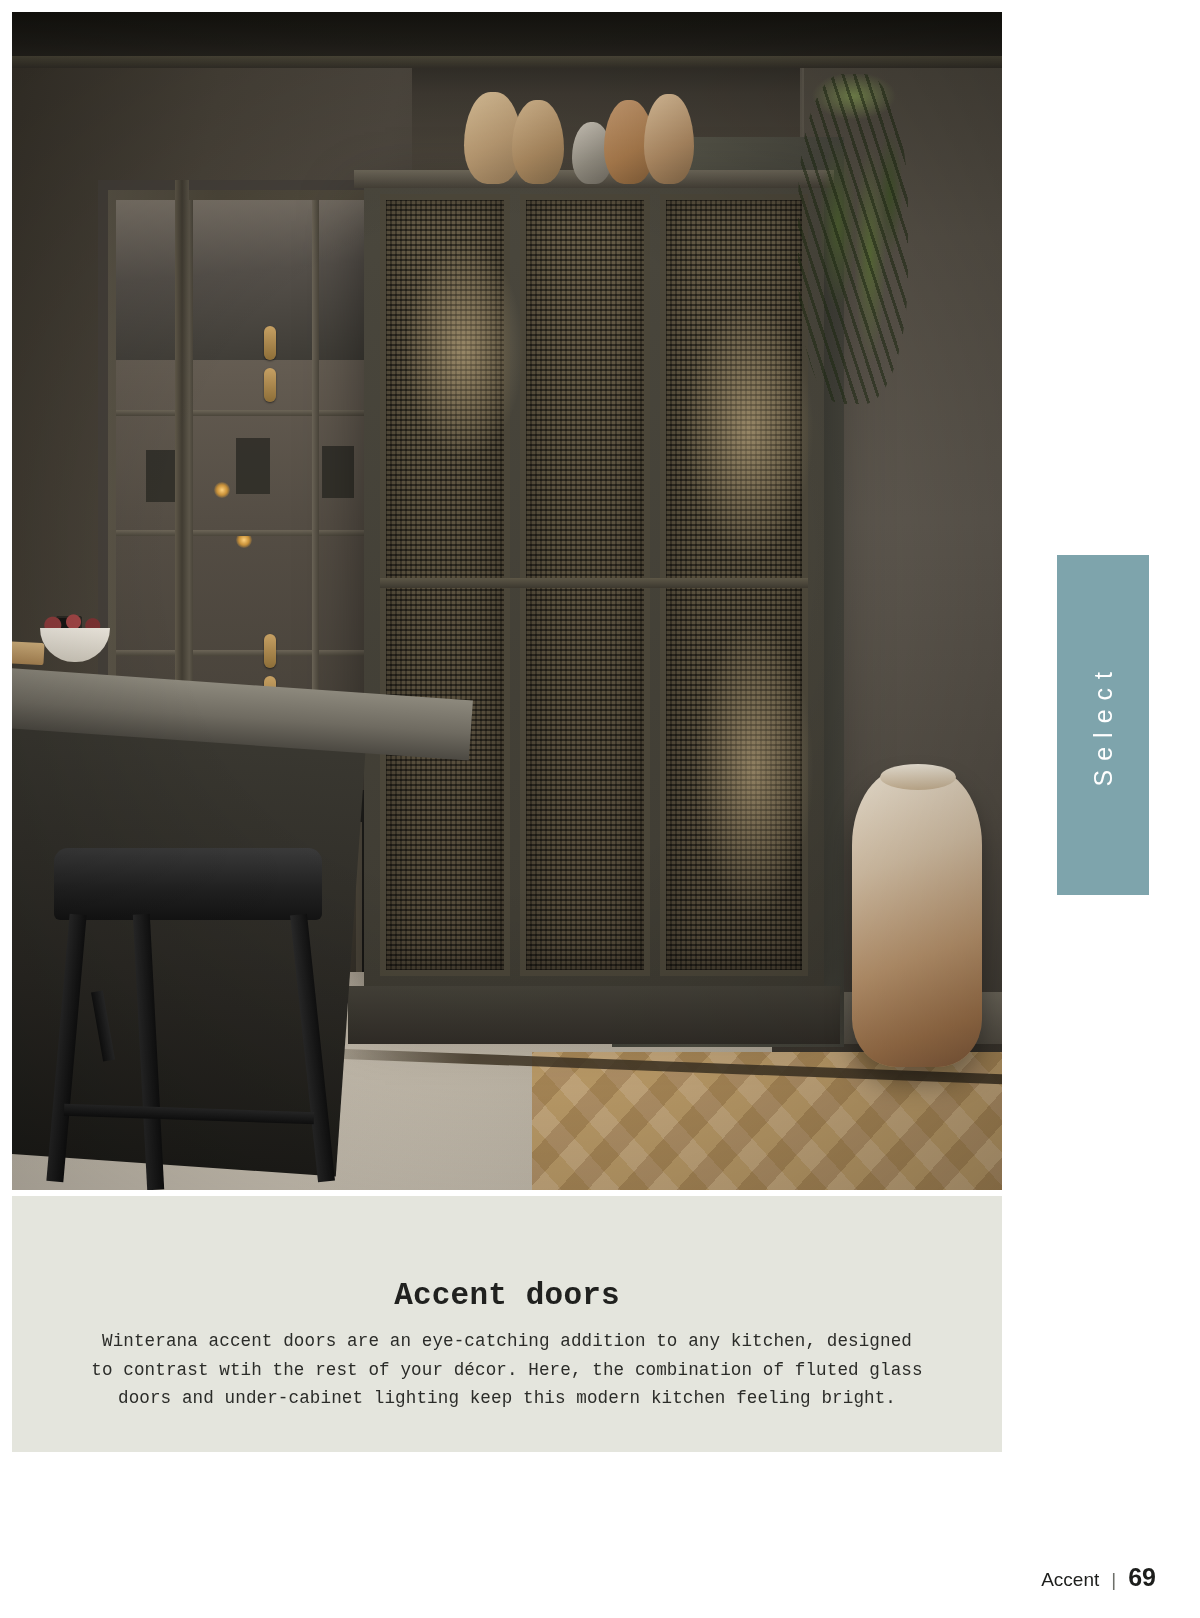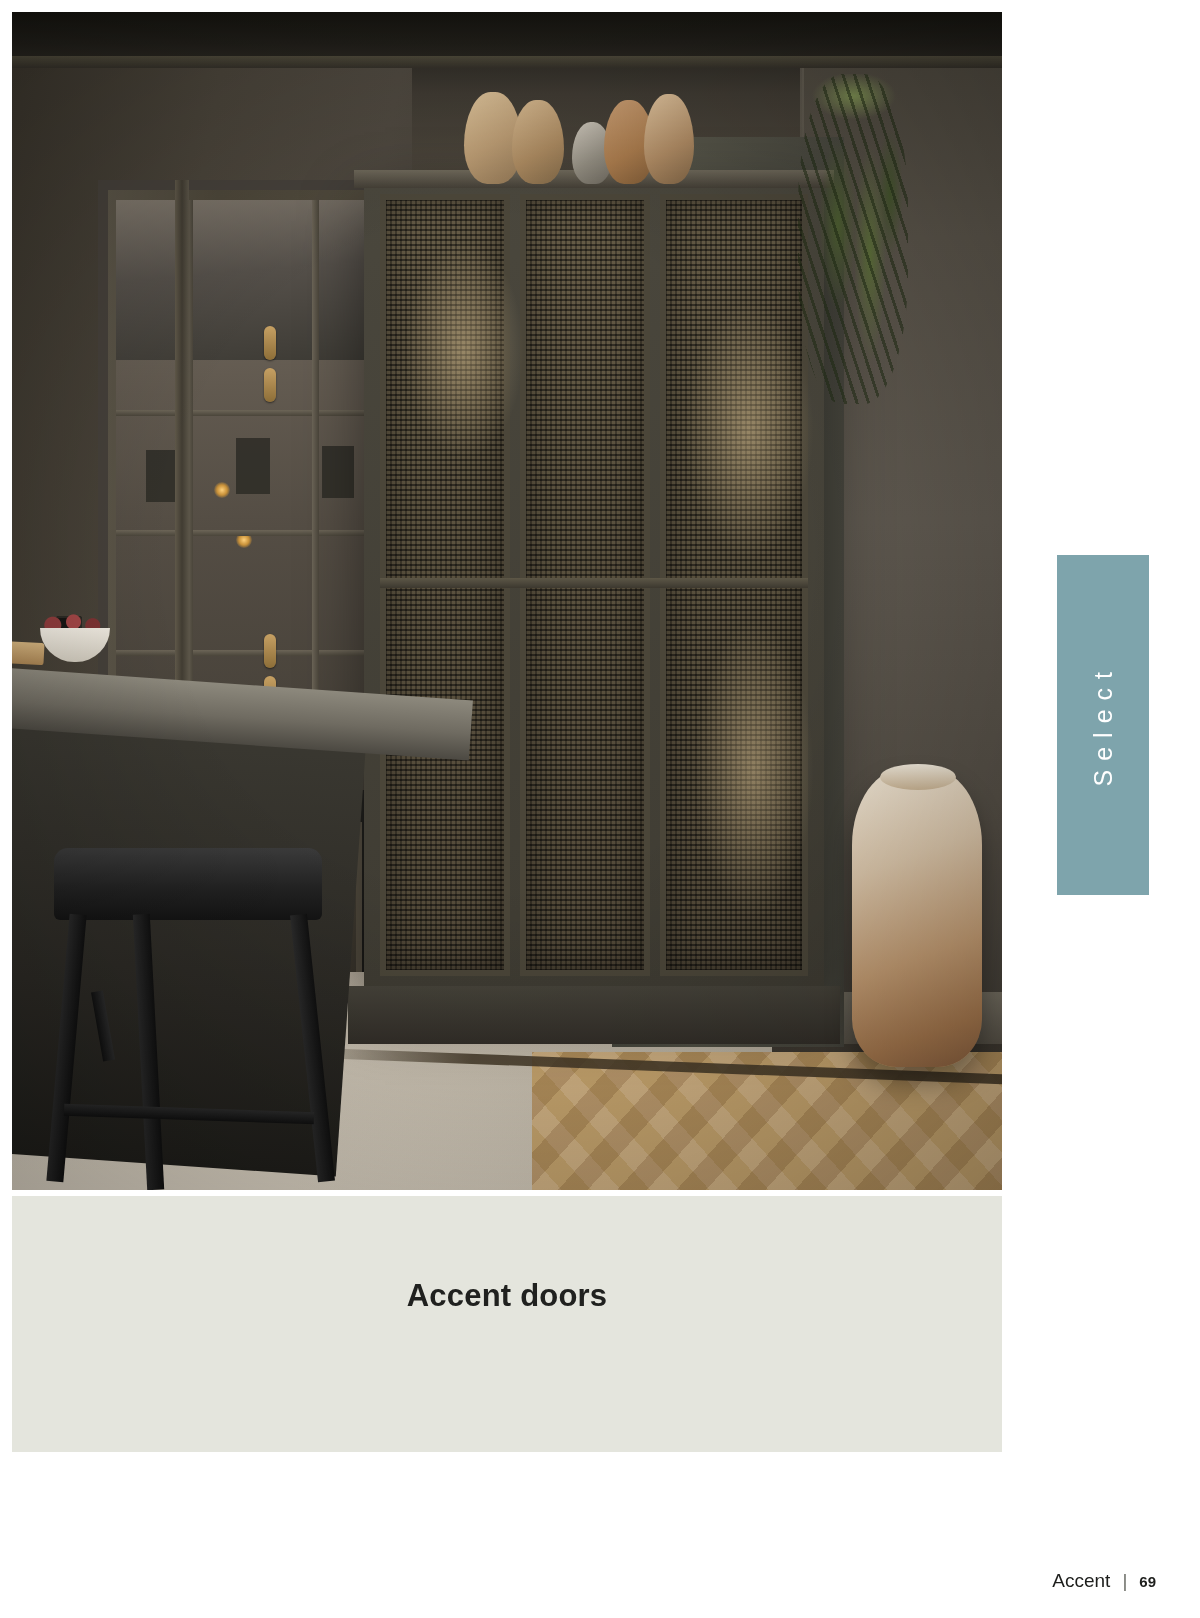--- a/index.html
+++ b/index.html
@@ -373,20 +373,21 @@
 
   
   .caption {
     position: absolute;
     left: 12px;
     top: 1196px;
     width: 990px;
     height: 256px;
     background: #e4e5dd;
     text-align: center;
+    font-family: Liberation Mono, monospace;
   }
   .caption h2 {
     margin: 0;
     padding-top: 82px;
     font-size: 31px;
     font-weight: 700;
     color: #20211f;
     letter-spacing: .2px;
   }
   .caption p {
@@ -403,21 +404,21 @@
     position: absolute;
     right: 44px;
     bottom: 26px;
     display: flex;
     align-items: baseline;
     gap: 12px;
     color: #1d1e1c;
   }
   .footer .brand { font-size: 19px; }
   .footer .sep { font-size: 19px; color: #6d6f69; }
-  .footer .pageno { font-size: 15px; font-weight: 700; }
+  .footer .pageno { font-size: 25px; font-weight: 700; }
 </style>
 </head>
 <body>
 
 <div class="page">
 
   <div class="hero" title="">
     <div class="wall-back"></div>
     <div class="wall-right"></div>
     <div class="wall-right-edge"></div>
@@ -494,20 +495,21 @@
 
     <div class="hero-vignette"></div>
   </div>
 
   <div class="side-tab">
     <span>Select</span>
   </div>
 
   <div class="caption">
     <h2>Accent doors</h2>
+    <p>Winterana accent doors are an eye-catching addition to any kitchen, designed to contrast wtih the rest of your décor. Here, the combination of fluted glass doors and under-cabinet lighting keep this modern kitchen feeling bright.</p>
   </div>
 
   <div class="footer">
     <span class="brand">Accent</span>
     <span class="sep">|</span>
     <span class="pageno">69</span>
   </div>
 
 </div>
 

